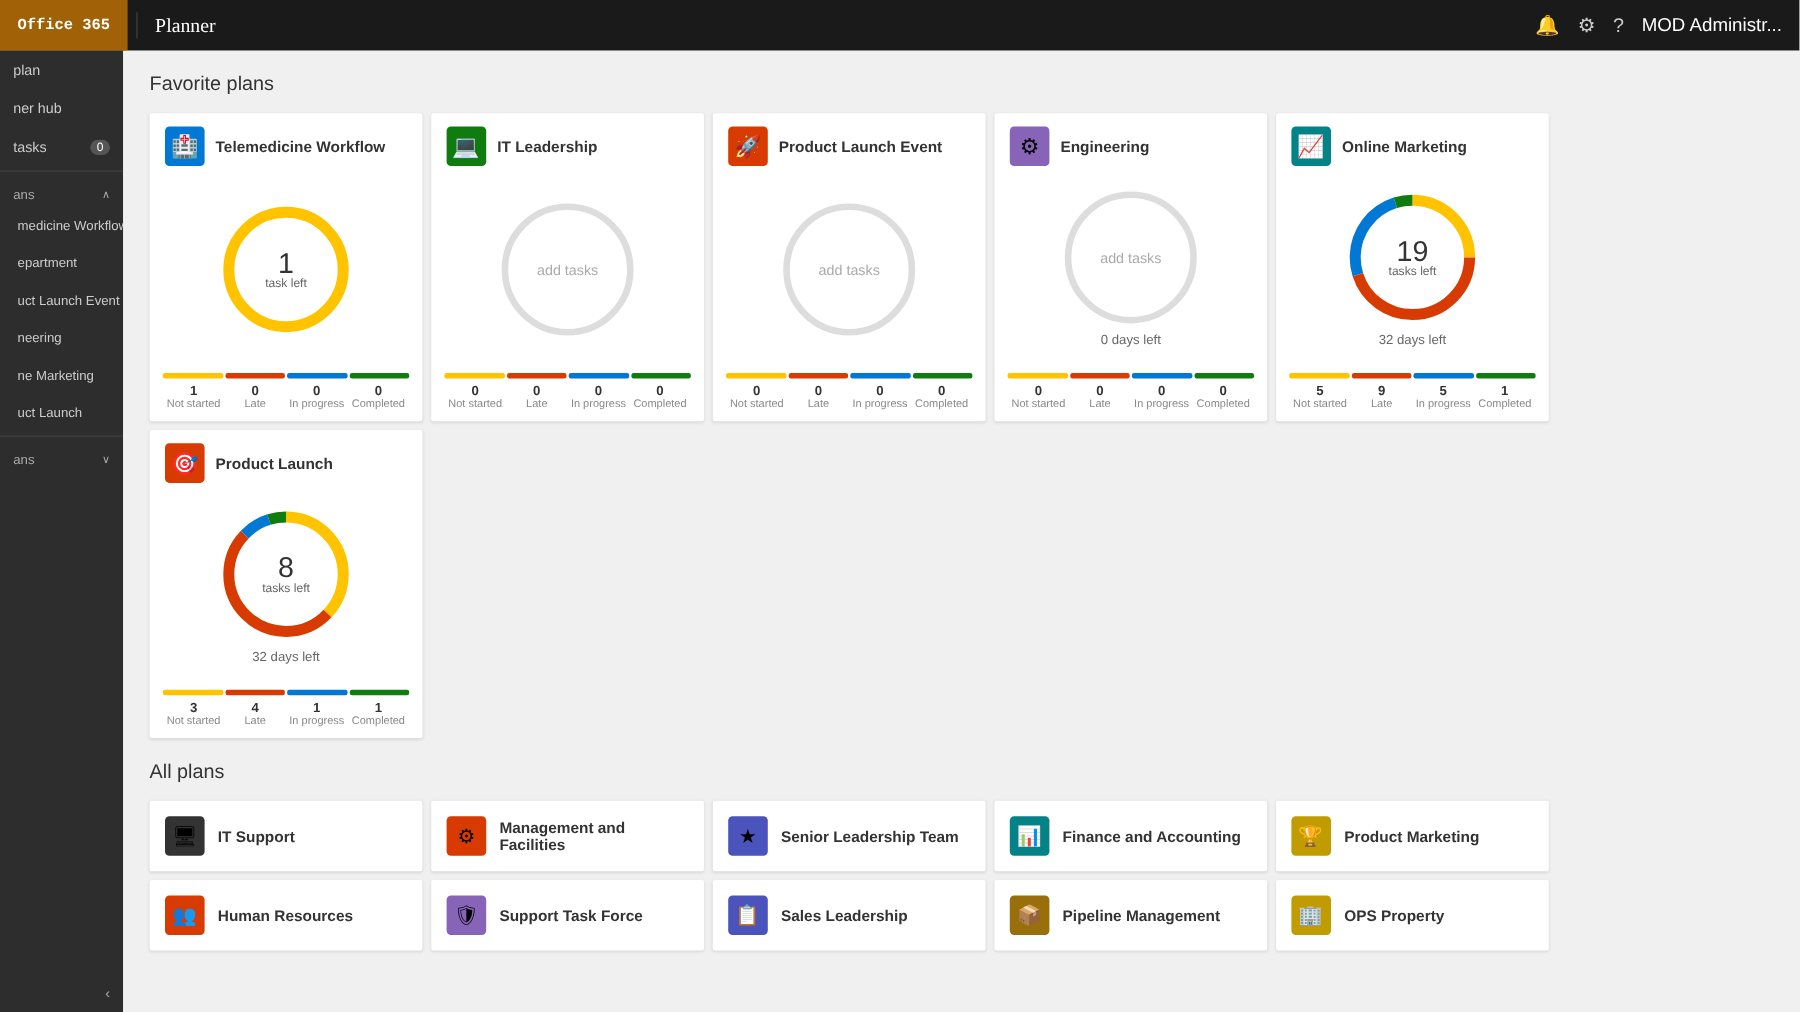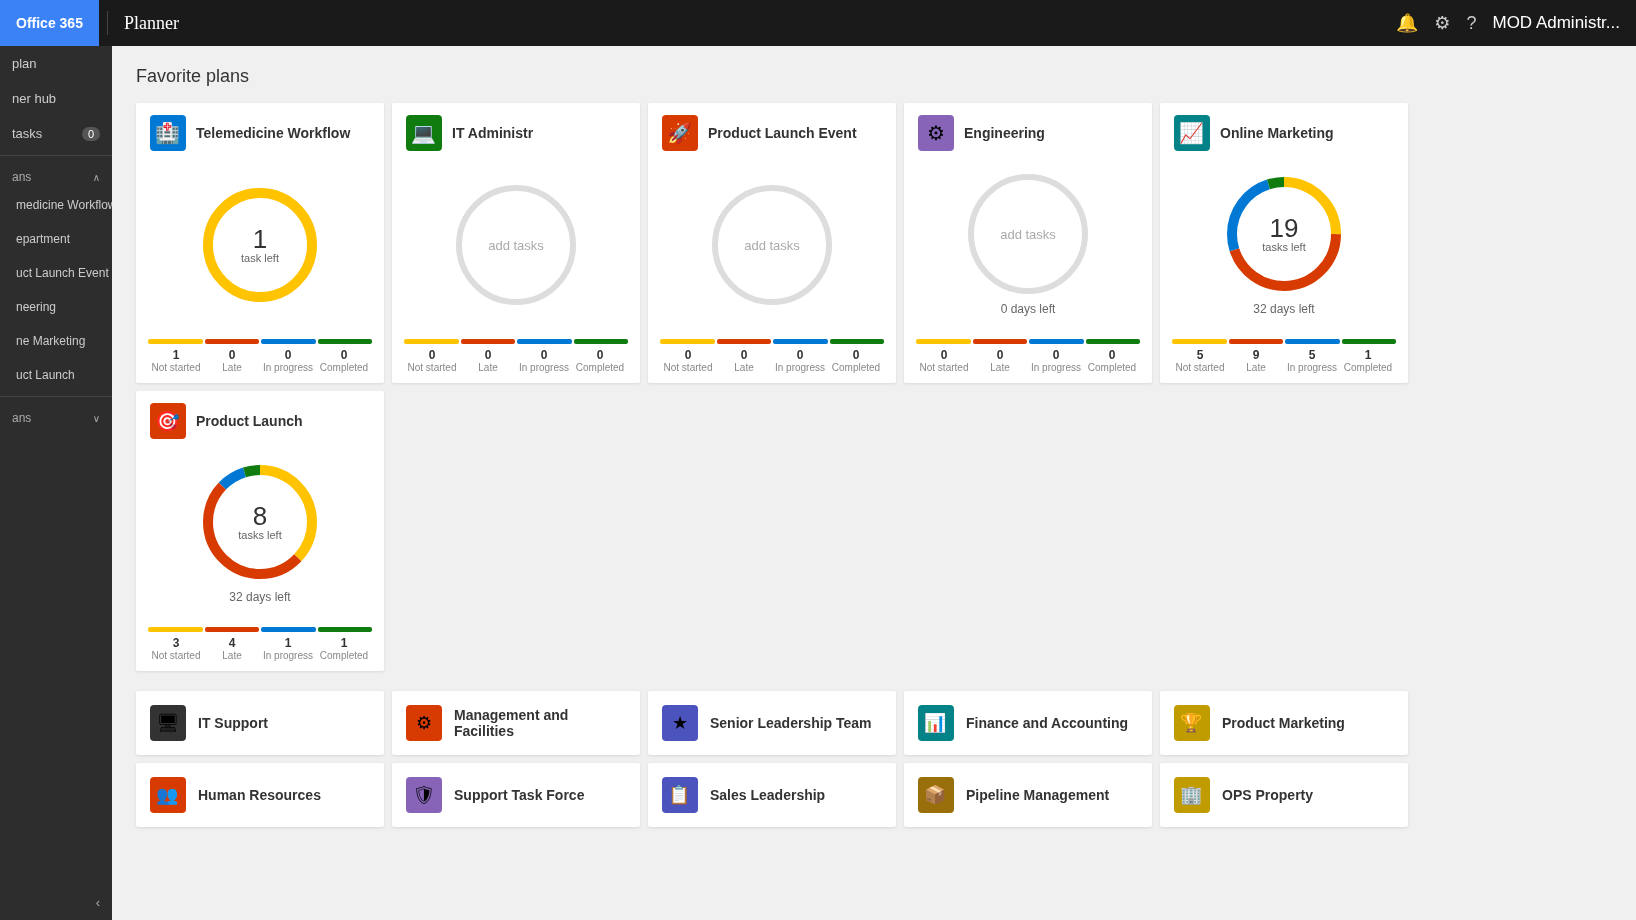--- a/index.html
+++ b/index.html
@@ -8,30 +8,31 @@
     
     .topbar {
       background: #1a1a1a;
       color: #fff;
       height: 46px;
       display: flex;
       align-items: center;
       flex-shrink: 0;
     }
     .topbar-office {
-      background: #3b82f6;
+      background: #a16207;
       height: 46px;
       display: flex;
       align-items: center;
       padding: 0 16px;
       font-size: 14px;
       font-weight: 600;
       color: #fff;
       white-space: nowrap;
       min-width: 96px;
+      font-family: Liberation Mono, monospace;
     }
     .topbar-divider {
       width: 1px;
       height: 24px;
       background: #444;
       margin: 0 8px;
     }
     .topbar-app {
       font-size: 18px;
       color: #fff;
@@ -407,21 +408,21 @@
       <div class="stat-label">Completed</div>
     </div>
   </div>
     </div>
   </div>
         <div class="plan-card">
     <div class="plan-card-header">
       <div class="plan-card-icon" style="background:#107c10">
         <span style="font-size:20px">💻</span>
       </div>
-      <div class="plan-card-title">IT Administr</div>
+      <div class="plan-card-title">IT Leadership</div>
     </div>
     <div class="plan-card-chart">
 
       <div class="add-tasks-circle">
         <span>add tasks</span>
       </div>
 
     </div>
     <div class="plan-card-stats">
       <div class="stats-bars">
@@ -645,20 +646,21 @@
 
     <div class="stat-item">
       <div class="stat-value">1</div>
       <div class="stat-label">Completed</div>
     </div>
   </div>
     </div>
   </div>
       </div>
 
+    <div class="section-title">All plans</div>
     <div class="all-plans-grid" id="all-plans-grid">
 
     <div class="all-plan-card">
     <div class="all-plan-icon" style="background:#333">
       <span style="font-size:18px">🖥</span>
     </div>
     <div class="all-plan-title">IT Support</div>
   </div>
         <div class="all-plan-card">
     <div class="all-plan-icon" style="background:#d83b01">

